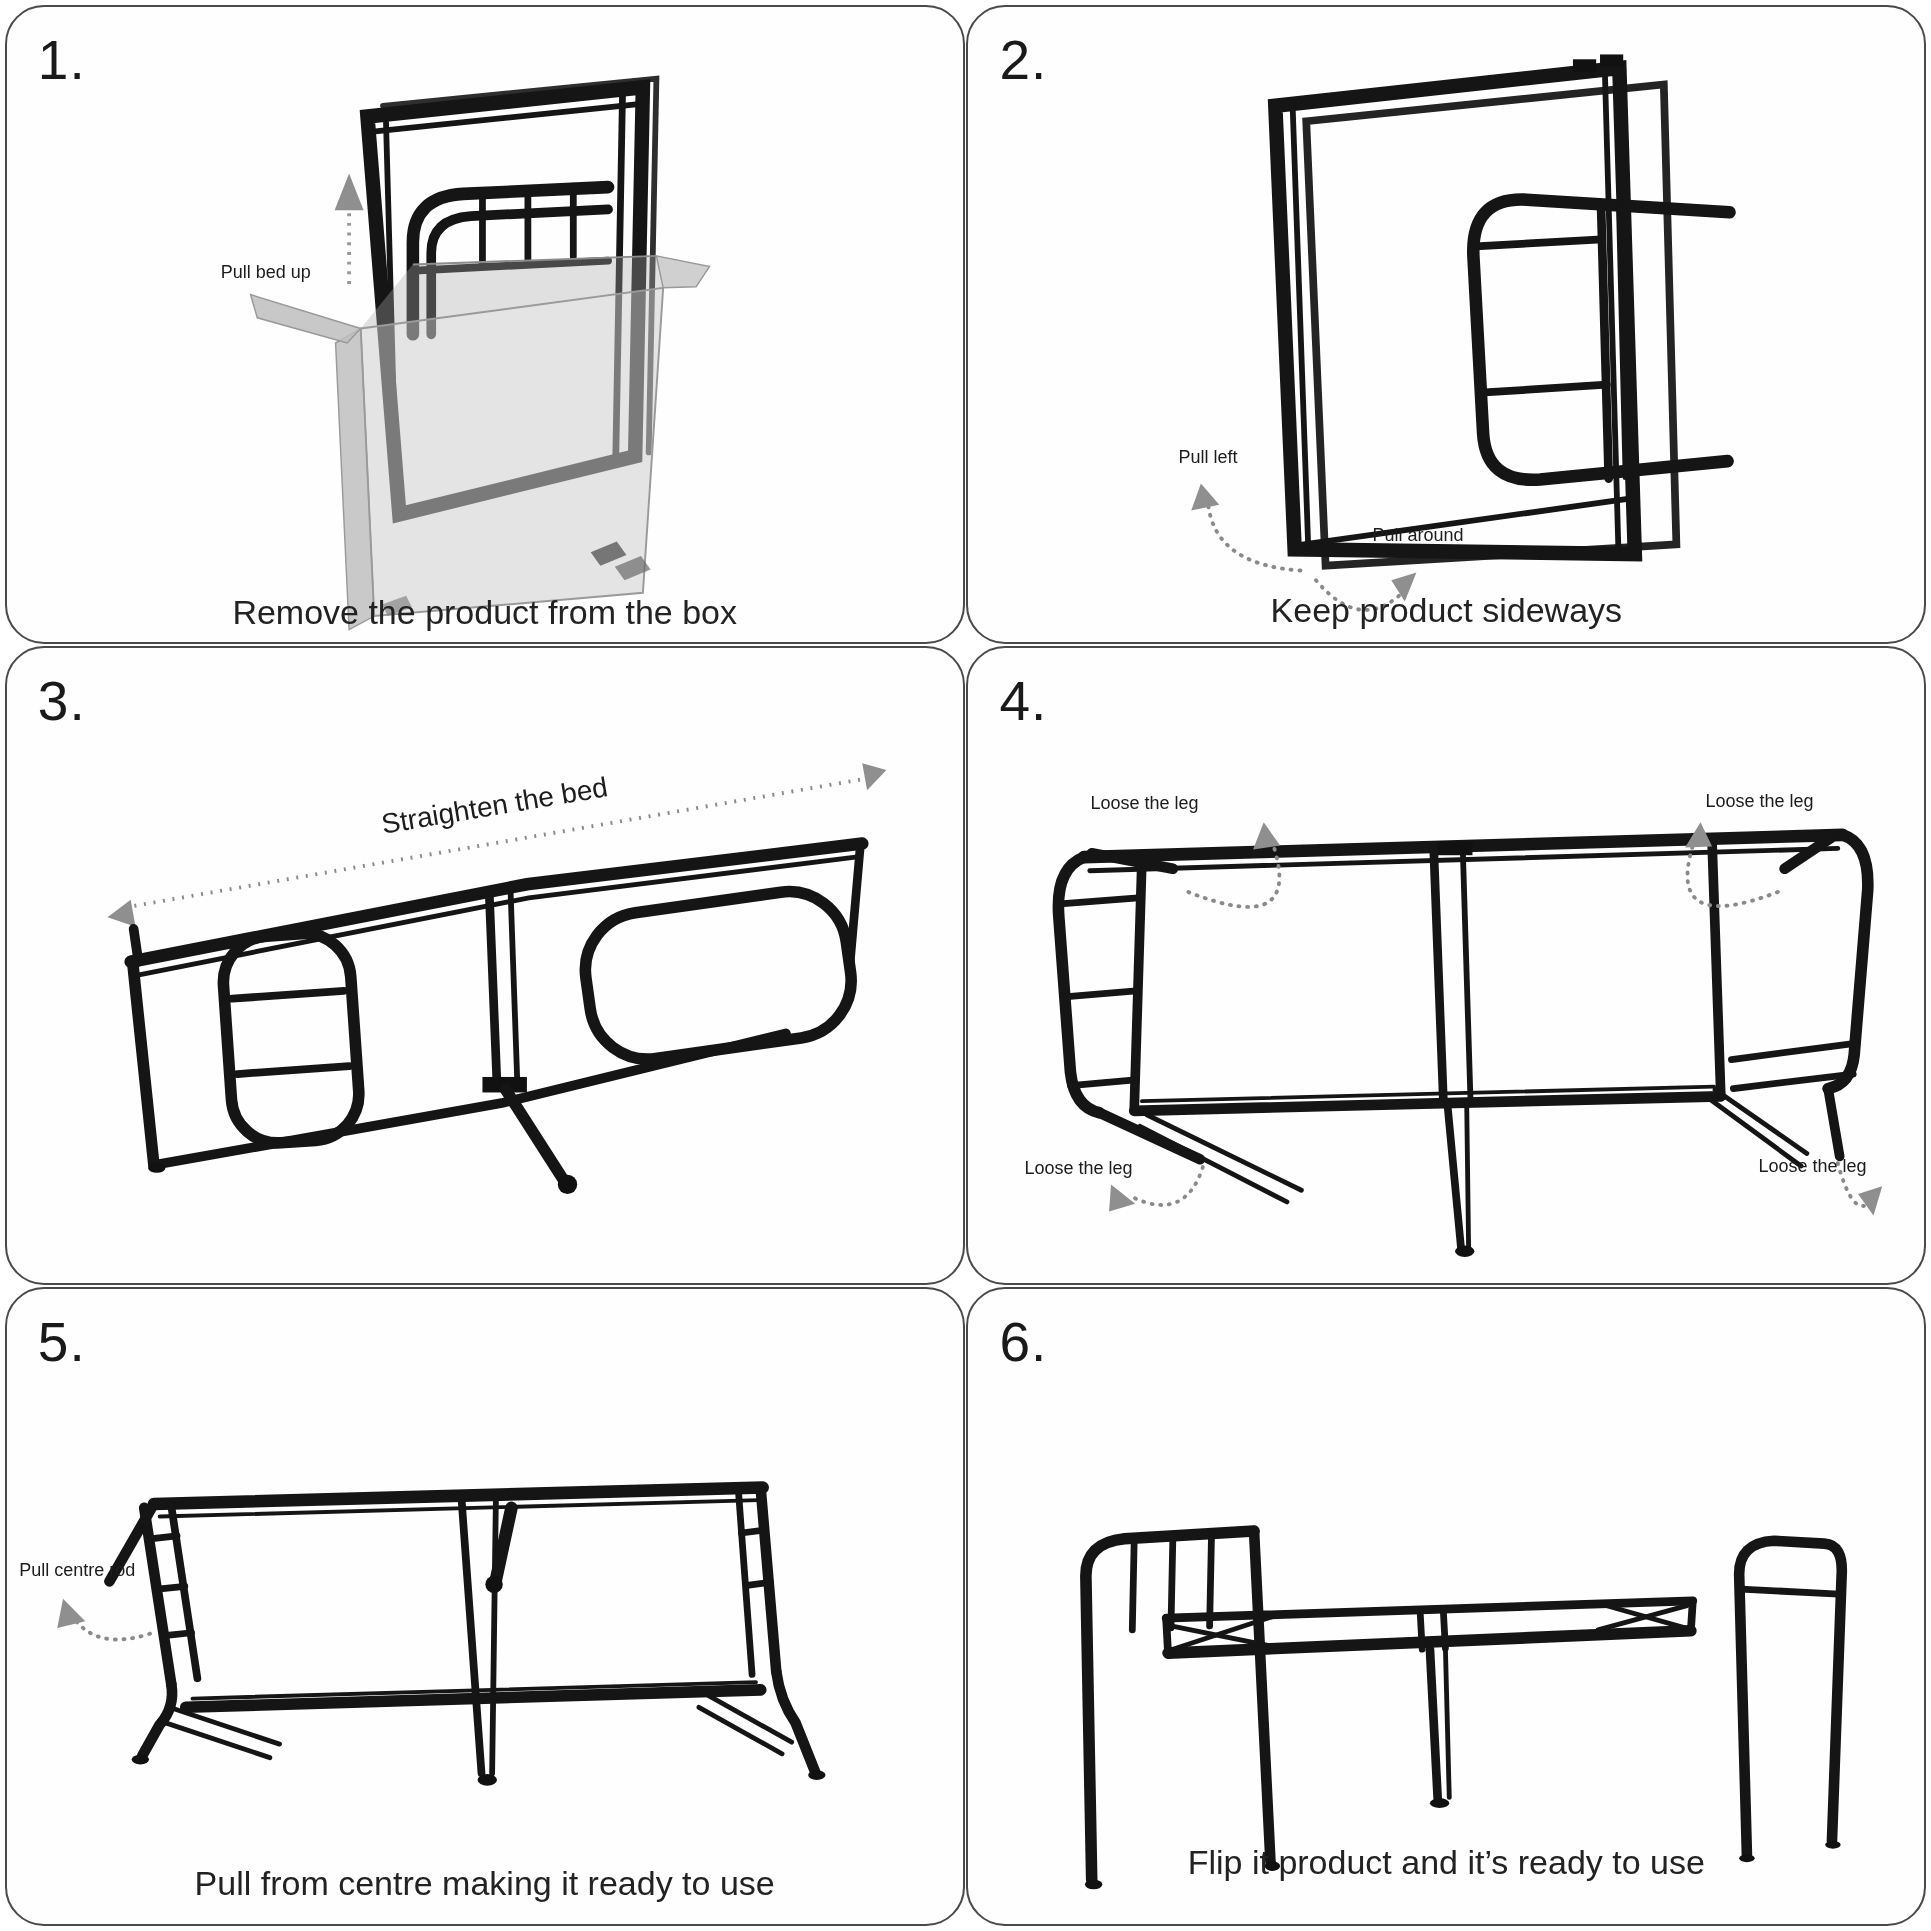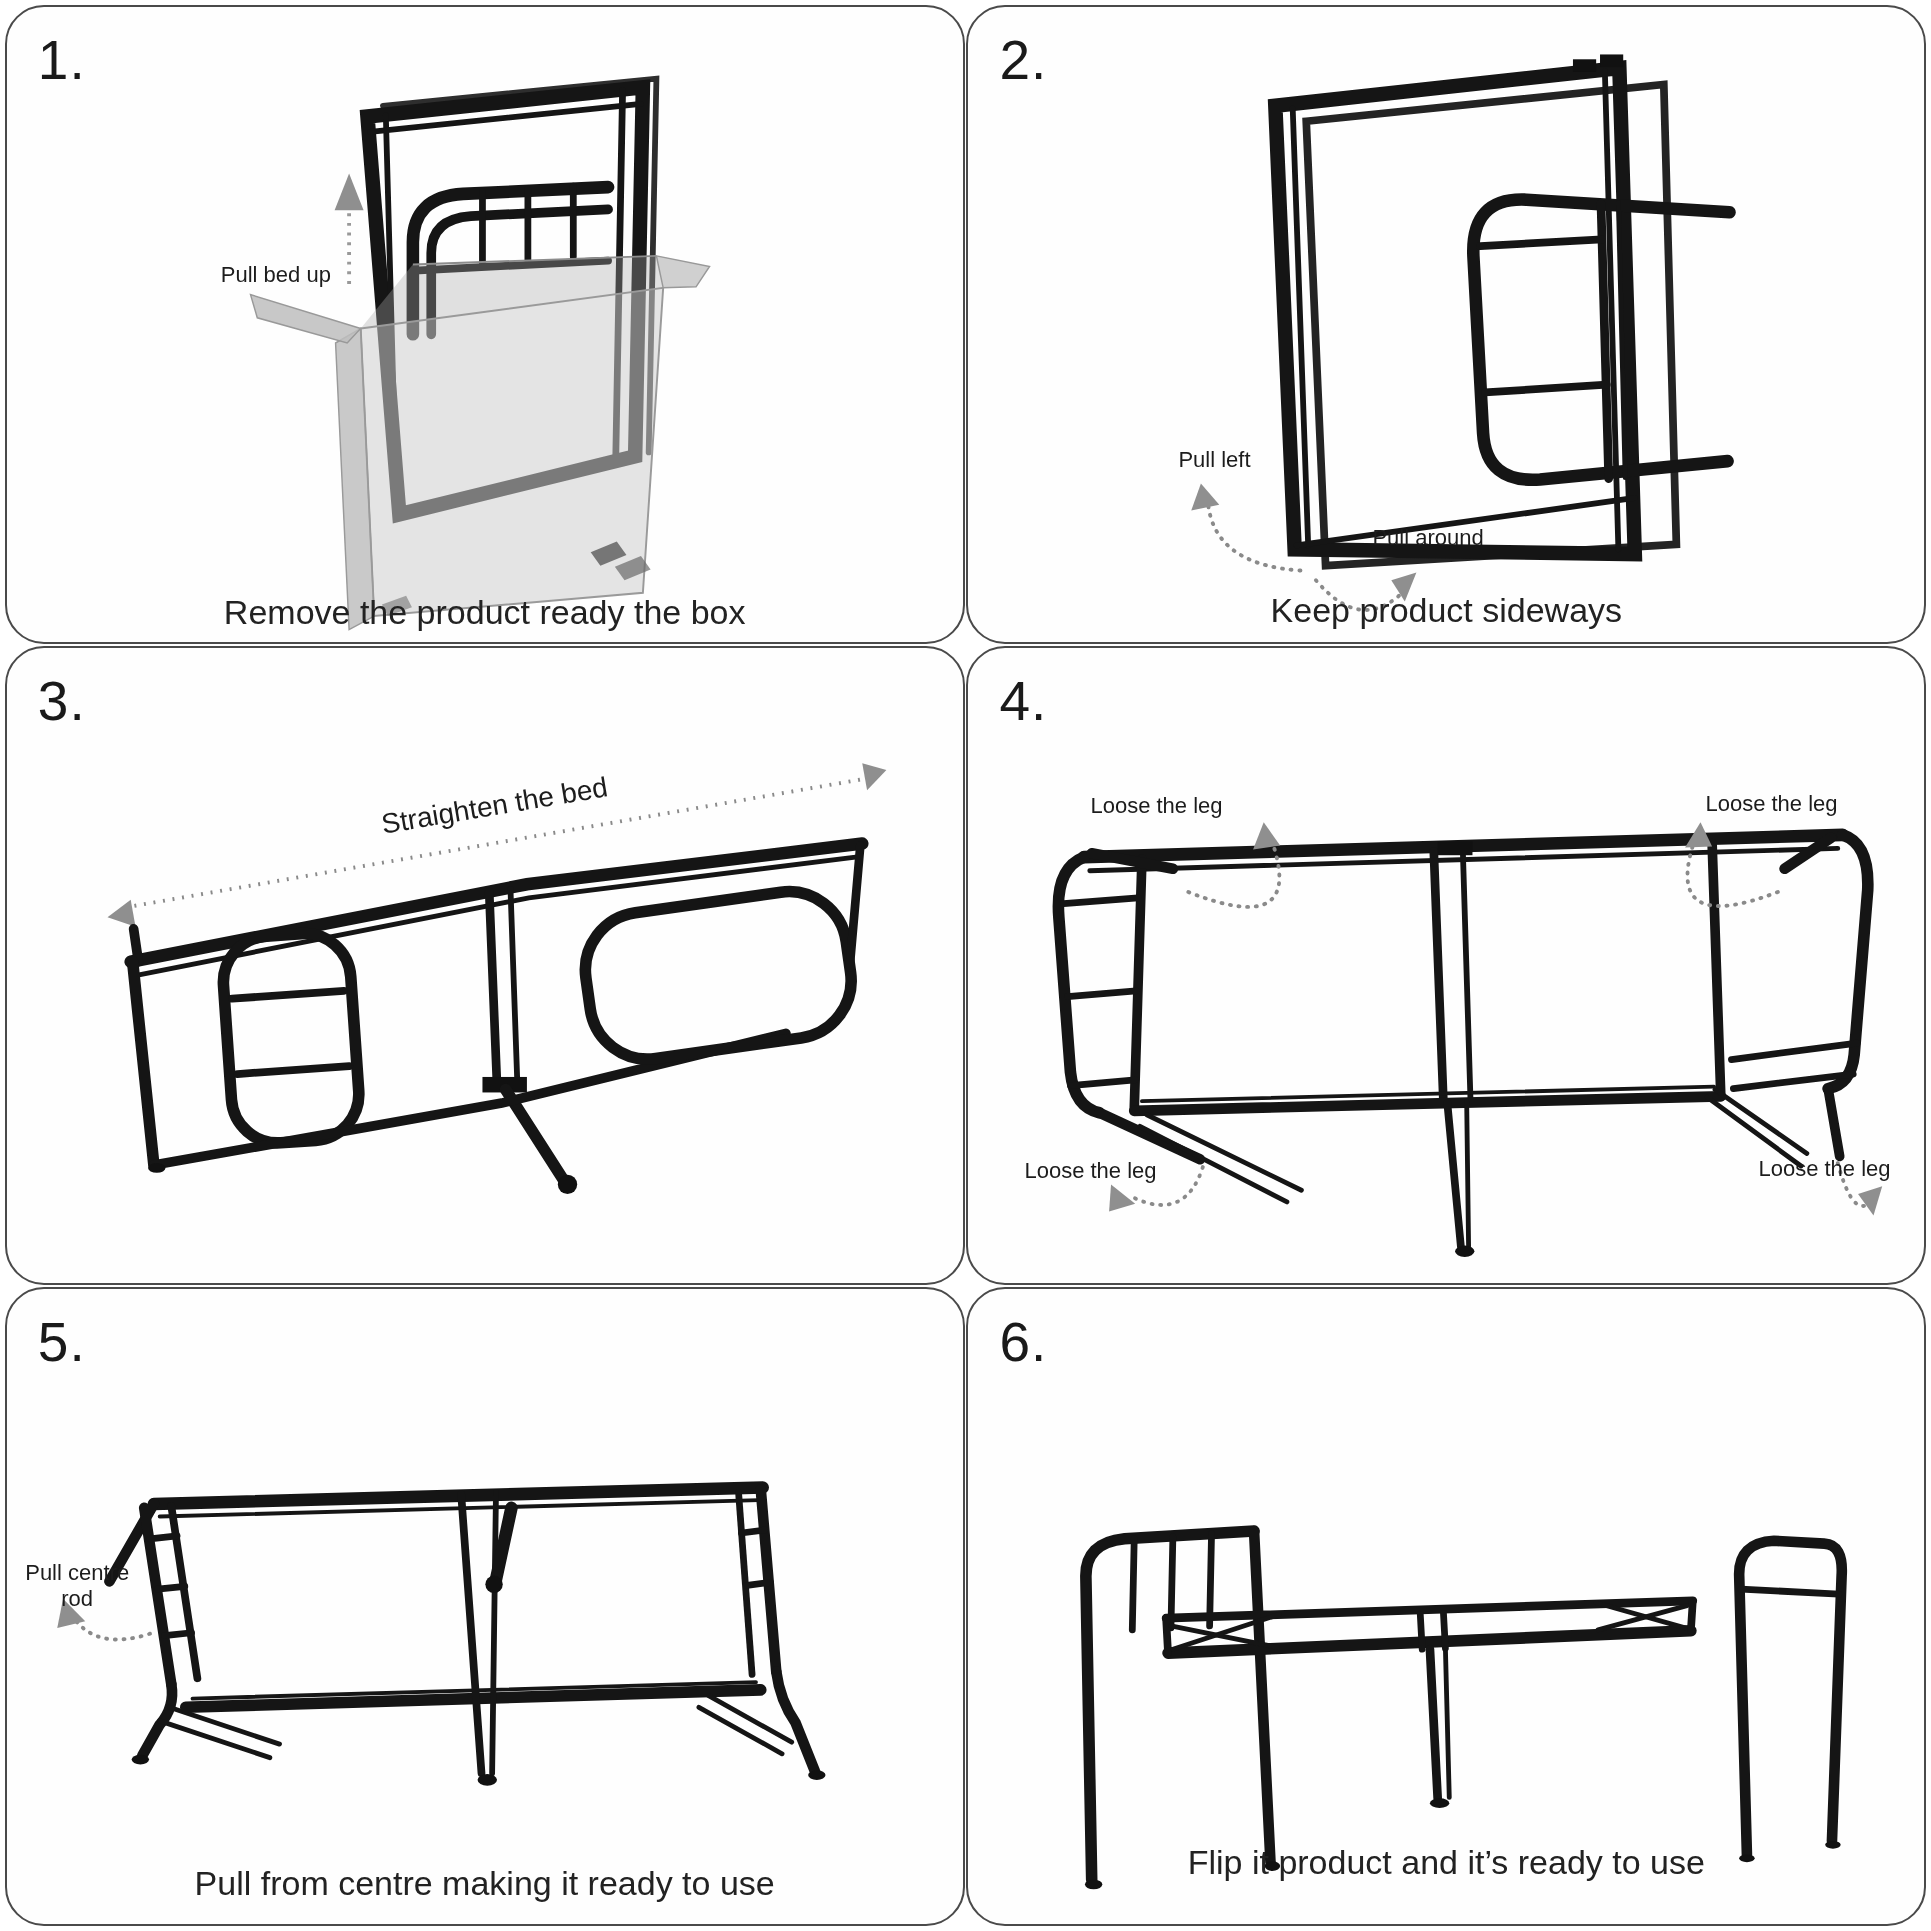--- a/index.html
+++ b/index.html
@@ -14,21 +14,21 @@
   }
   .illus{position:absolute;left:0;top:0;width:100%;height:100%;}
   .num{
     position:absolute;left:31px;top:21px;font-size:55px;color:#1a1a1a;
     letter-spacing:1px;
   }
   .caption{
     position:absolute;left:0;right:0;text-align:center;font-size:34px;color:#222222;
   }
   .lbl{
-    position:absolute;font-size:22px;color:#1c1c1c;white-space:nowrap;line-height:1.18;
+    position:absolute;font-size:18px;color:#1c1c1c;white-space:nowrap;line-height:1.18;
   }
   .lbl.wrap{white-space:normal;text-align:center;margin-top:28px;}
   .rot{transform:rotate(-9.5deg);transform-origin:center;}
 </style>
 </head>
 <body>
 
 <div class="page">
 
   <section class="panel">
@@ -61,21 +61,21 @@
         <polygon points="388,617 413,608 419,620 394,629" fill="#777777" opacity="0.6"></polygon>
       </g>
 
       <g>
         <path d="M354,286 L354,210" stroke="#999999" stroke-width="4" stroke-dasharray="3 7" fill="none"></path>
         <polygon points="354,172 339,210 369,210" fill="#8f8f8f"></polygon>
       </g>
     </svg>
     <div class="num">1.</div>
     <div class="lbl" style="left:214px;top:255px;">Pull bed up</div>
-    <div class="caption" style="bottom:9.7px;">Remove the product ready the box</div>
+    <div class="caption" style="bottom:9.7px;">Remove the product from the box</div>
   </section>
 
   <section class="panel">
     <svg class="illus" viewBox="0 0 989 656" preserveAspectRatio="none">
       <g stroke="#151515" fill="none" stroke-linecap="round">
         <path d="M350,118 L720,80 L733,555 L370,577 Z" stroke-width="8" stroke="#242424"></path>
         <path d="M318,102 L674,63 L690,565 L338,560 Z" stroke-width="15"></path>
         <path d="M336,105 L352,556" stroke-width="6"></path>
         <path d="M659,66 L673,560" stroke-width="6"></path>
         <rect x="626" y="54" width="24" height="13" fill="#111111" stroke="none"></rect>

